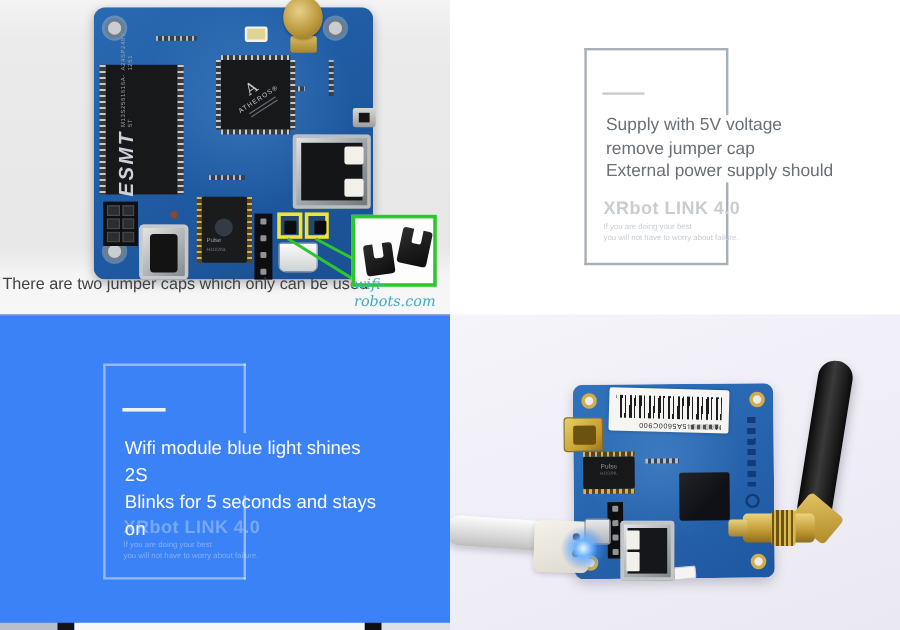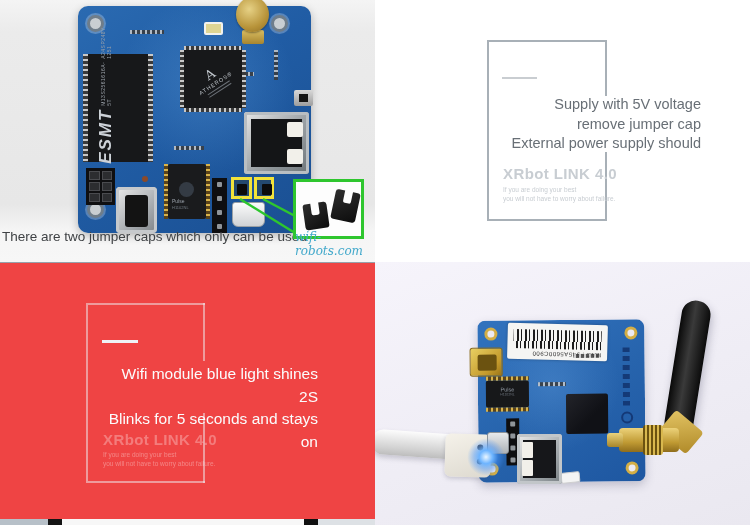--- a/index.html
+++ b/index.html
@@ -2,21 +2,21 @@
 <html><head>
 <meta charset="utf-8">
 <style>
   * { margin:0; padding:0; box-sizing:border-box; }
   body { font-family:"Liberation Sans", sans-serif; background:#fff; }
   .canvas { position:relative; width:750px; height:525px; overflow:hidden; background:#fff; }
   .panel { position:absolute; overflow:hidden; }
   #p-tl { left:0; top:0; width:375px; height:262px;
           background:linear-gradient(180deg,#f4f4f4 0%,#ebebeb 12%,#e7e7e7 78%,#f5f5f5 88%,#f7f7f7 100%); }
   #p-tr { left:375px; top:0; width:375px; height:262px; background:#ffffff; }
-  #p-bl { left:0; top:262px; width:375px; height:263px; background:#ef4444; border-top:1px solid #97a1ab; }
+  #p-bl { left:0; top:262px; width:375px; height:263px; background:#3b82f6; border-top:1px solid #97a1ab; }
   #p-br { left:375px; top:262px; width:375px; height:263px;
           background:linear-gradient(160deg,#f6f4fb 0%,#efedf5 55%,#eae8f0 100%); }
 
   
   .board { position:absolute; left:78px; top:6px; width:233px; height:227px; border-radius:10px;
            background:radial-gradient(circle at 55% 35%, rgba(110,175,235,.28), transparent 45%),
                       linear-gradient(145deg,#2a6ab1 0%,#205ca4 45%,#1a4f92 100%);
            box-shadow:0 3px 8px rgba(0,0,0,.25); }
   .hole { position:absolute; width:17px; height:17px; border-radius:50%;
           background:#c9ced2; border:3px solid #6f7d8a; box-shadow:0 0 0 2px rgba(255,255,255,.25); }
@@ -86,21 +86,21 @@
 
   .caption1 { position:absolute; left:2px; top:229px; font-size:13.5px; color:#3f4245; z-index:3; white-space:nowrap; }
   .caption2 { position:absolute; left:0; top:245px; width:292px; text-align:center; font-size:13.5px; color:#3f4245; }
   .watermark { position:absolute; left:295px; top:230px; z-index:7; font-family:"DejaVu Serif", serif;
                font-style:italic; font-size:12px; color:#43a9cb; }
 
   
   .frame { position:absolute; border:2px solid #a8b0b7; border-right:none; }
   .rseg { position:absolute; width:2px; background:#a8b0b7; }
   .divider { position:absolute; height:2px; background:#c9cdd1; }
-  .msg { position:absolute; text-align:right; }
+  .msg { position:absolute; text-align:left; }
   .msg span { display:block; }
   .brand { position:absolute; font-weight:bold; font-size:15px; letter-spacing:.4px; white-space:nowrap; }
   .slogan { position:absolute; font-size:6.5px; line-height:8.5px; }
 
   #p-tr .msg { left:130px; top:95px; width:196px; font-size:14.5px; line-height:19.5px; color:#686f76; }
   #p-tr .brand { left:128px; top:165px; color:#c8cdd2; }
   #p-tr .slogan { left:128px; top:186px; color:#c8cdd2; }
 
   #p-bl .frame { border-color:rgba(238,242,245,.5); }
   #p-bl .rseg { background:rgba(238,242,245,.5); }

